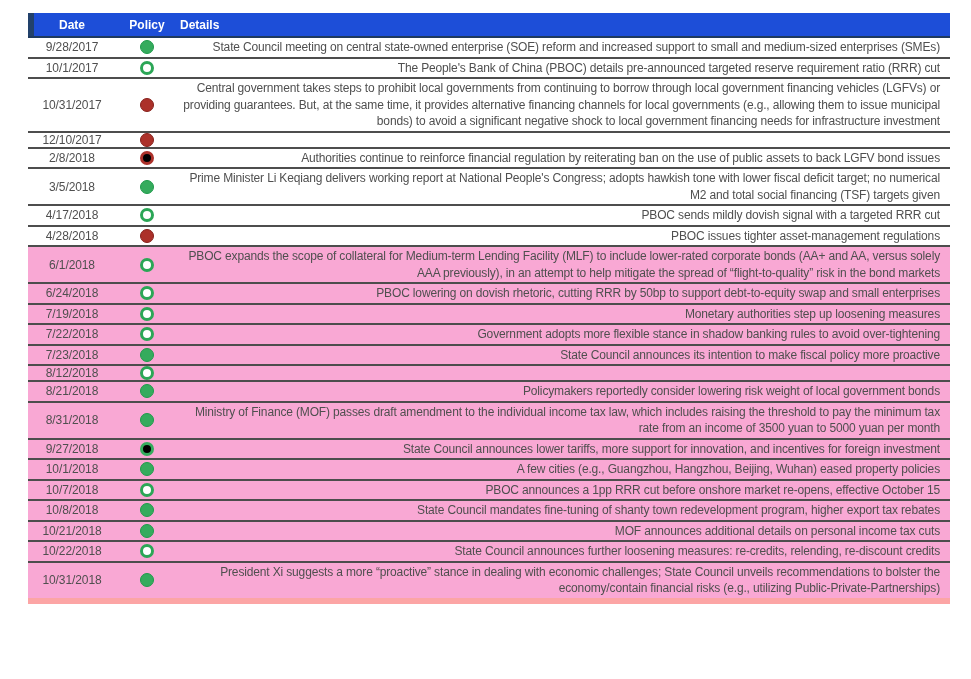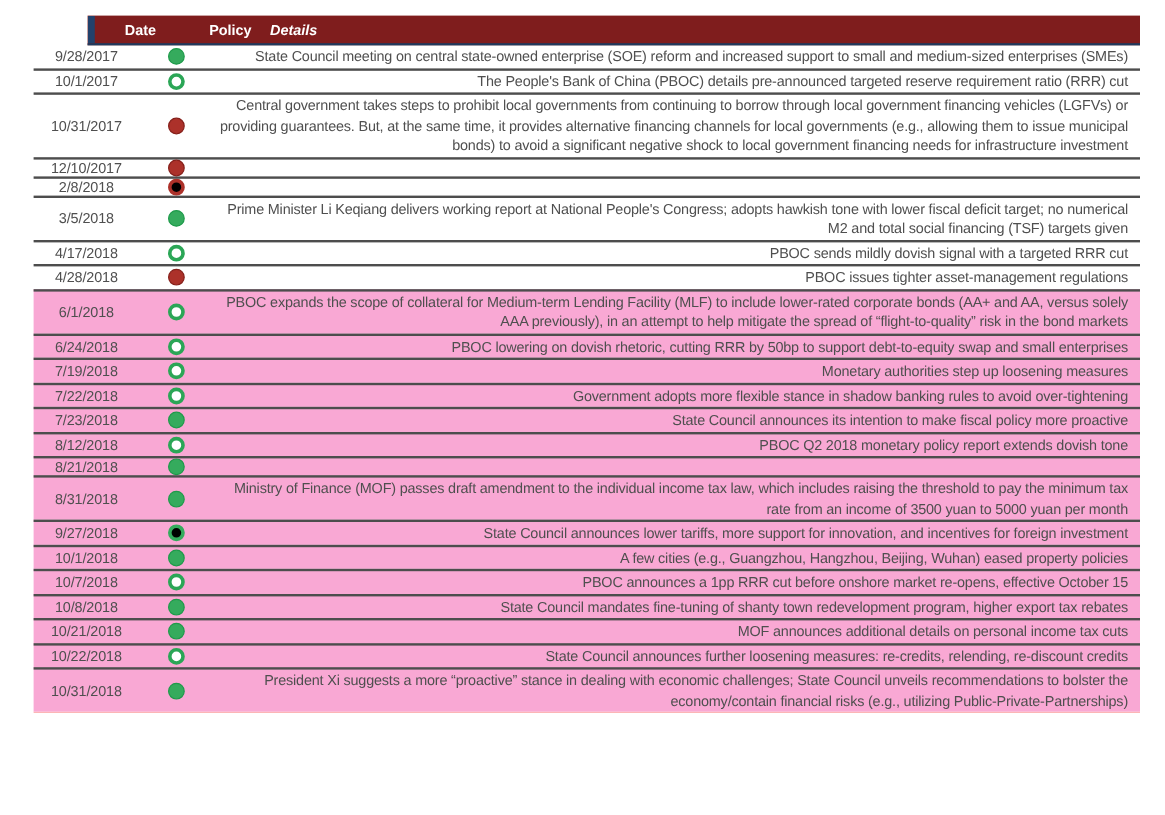--- a/index.html
+++ b/index.html
@@ -1,29 +1,28 @@
 <!DOCTYPE html>
 <html><head>
 <meta charset="utf-8">
 <style>
   html,body{margin:0;padding:0;background:#ffffff;}
   body{font-family:"Liberation Sans",sans-serif;}
   .page{position:relative;width:971px;height:679px;background:#ffffff;overflow:hidden;}
   .policy-table{position:absolute;left:28px;top:13px;width:922px;}
   .thead{
     display:grid;grid-template-columns:88px 62px 1fr;
-    background:#7f1d1d;height:23px;align-items:center;
+    background:#1d4ed8;height:23px;align-items:center;
     box-shadow:inset 6px 0 0 #22416b;
     border-bottom:2px solid #1f3a5e;
-    margin-left:45px;
   }
   .th{color:#ffffff;font-size:12px;font-weight:bold;letter-spacing:0;}
   .th-date,.th-policy{text-align:center;}
-  .th-details{text-align:left;padding-left:2px;font-style:italic;}
-  .tbody{border-bottom:1px solid #fca5a5;}
+  .th-details{text-align:left;padding-left:2px;}
+  .tbody{border-bottom:6px solid #fca5a5;}
   .row{display:grid;grid-template-columns:88px 62px 1fr;background:#ffffff;}
   .row + .row{border-top:2px solid #4d4d4d;}
   .row.hl{background:#f9a8d4;}
   .cell{font-size:12px;color:#4f4f4f;}
   .cell-date{display:flex;align-items:center;justify-content:center;letter-spacing:-0.1px;}
   .cell-policy{display:flex;align-items:center;justify-content:center;}
   .cell-details{padding:1px 10px 1px 2px;line-height:16.5px;letter-spacing:-0.15px;text-align:right;}
   .dot{width:14px;height:14px;border-radius:50%;box-sizing:border-box;display:inline-block;}
   .dot-green-filled{background:#35ab5d;border:1px solid #1e9a4a;}
   .dot-green-hollow{background:#ffffff;border:3.5px solid #2ba656;}
@@ -71,20 +70,21 @@
     <div class="cell cell-policy">
       <span class="dot dot-red-filled"></span>
     </div>
   </div>
 
   <div class="row">
     <div class="cell cell-date">2/8/2018</div>
     <div class="cell cell-policy">
       <span class="dot dot-red-black-center"></span>
     </div>
+    <div class="cell cell-details">Authorities continue to reinforce financial regulation by reiterating ban on the use of public assets to back LGFV bond issues</div>
   </div>
 
   <div class="row">
     <div class="cell cell-date">3/5/2018</div>
     <div class="cell cell-policy">
       <span class="dot dot-green-filled"></span>
     </div>
     <div class="cell cell-details">Prime Minister Li Keqiang delivers working report at National People's Congress; adopts hawkish tone with lower fiscal deficit target; no numerical M2 and total social financing (TSF) targets given</div>
   </div>
 
@@ -142,28 +142,28 @@
       <span class="dot dot-green-filled"></span>
     </div>
     <div class="cell cell-details">State Council announces its intention to make fiscal policy more proactive</div>
   </div>
 
   <div class="row hl">
     <div class="cell cell-date">8/12/2018</div>
     <div class="cell cell-policy">
       <span class="dot dot-green-hollow"></span>
     </div>
-    <div class="cell cell-details">PBOC Q2 2018 monetary policy report extends dovish tone</div>
   </div>
 
   <div class="row hl">
     <div class="cell cell-date">8/21/2018</div>
     <div class="cell cell-policy">
       <span class="dot dot-green-filled"></span>
     </div>
+    <div class="cell cell-details">Policymakers reportedly consider lowering risk weight of local government bonds</div>
   </div>
 
   <div class="row hl">
     <div class="cell cell-date">8/31/2018</div>
     <div class="cell cell-policy">
       <span class="dot dot-green-filled"></span>
     </div>
     <div class="cell cell-details">Ministry of Finance (MOF) passes draft amendment to the individual income tax law, which includes raising the threshold to pay the minimum tax rate from an income of 3500 yuan to 5000 yuan per month</div>
   </div>
 

